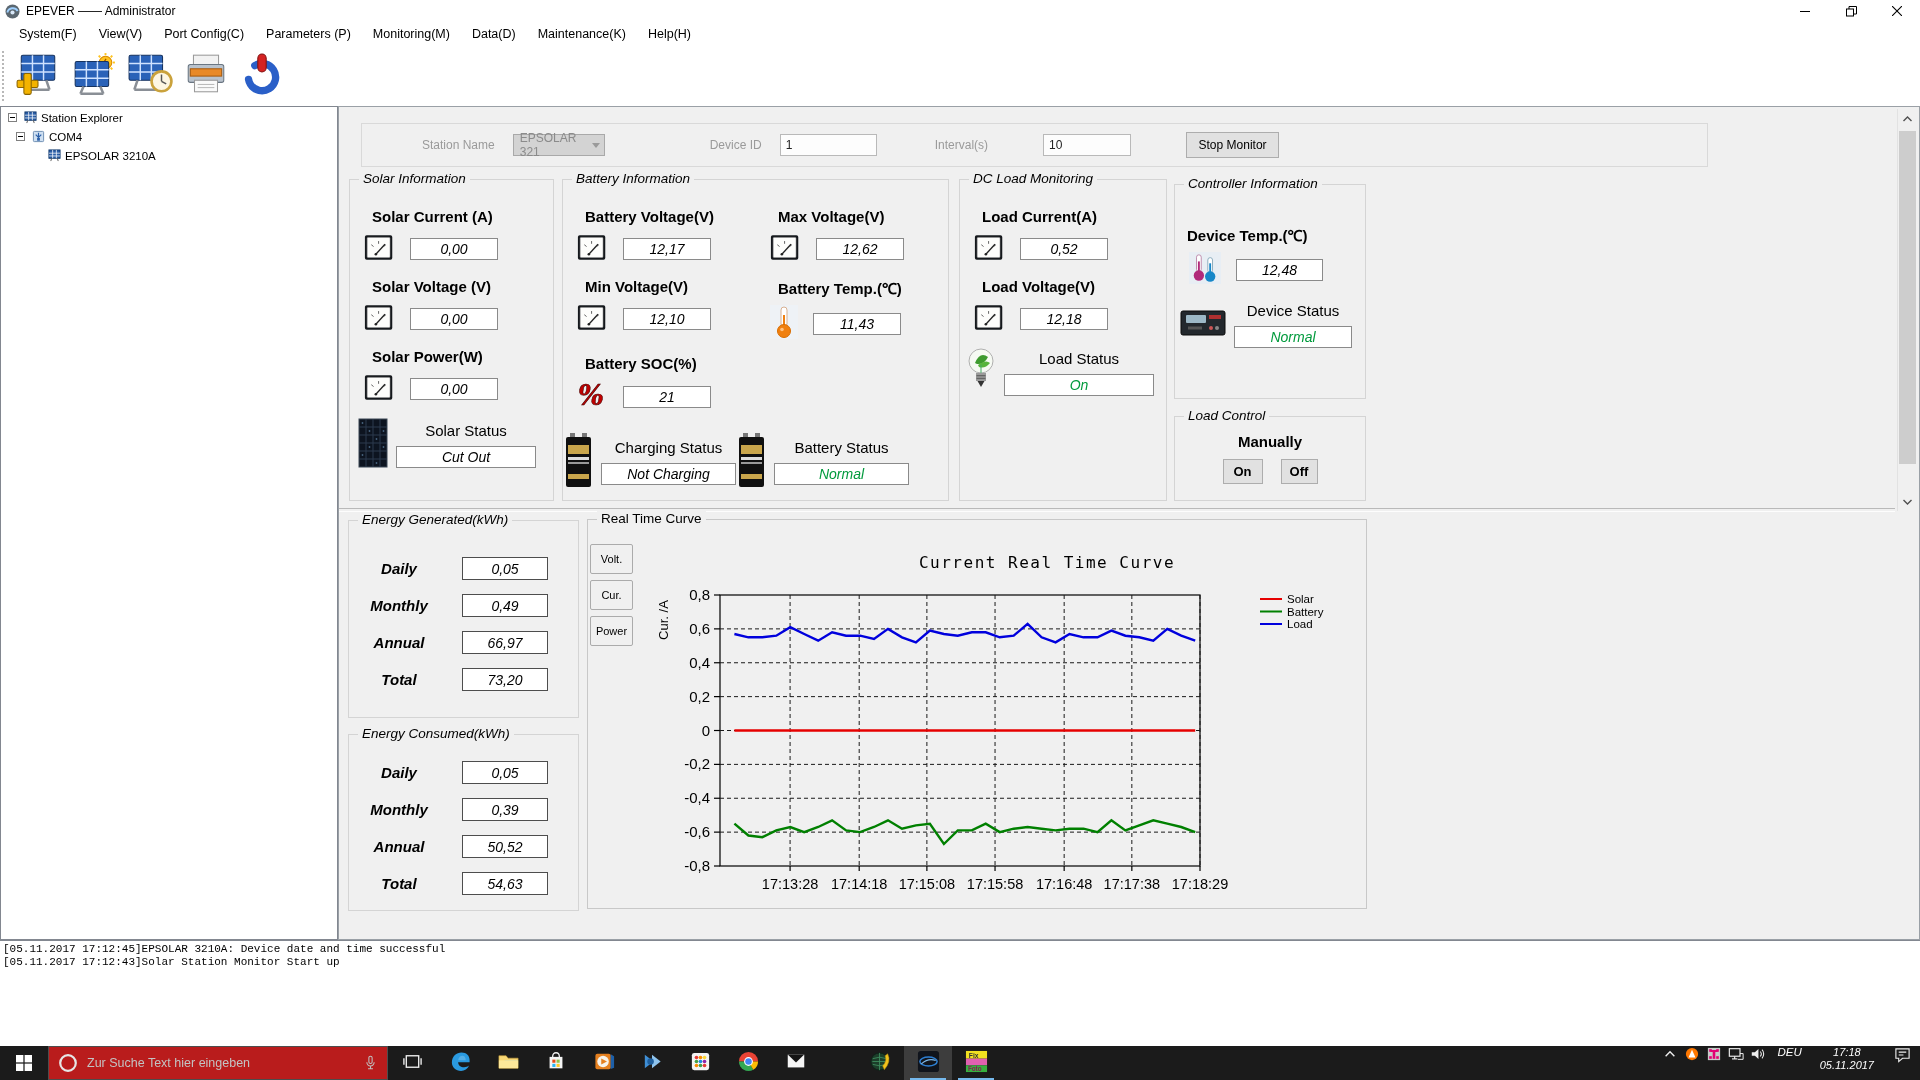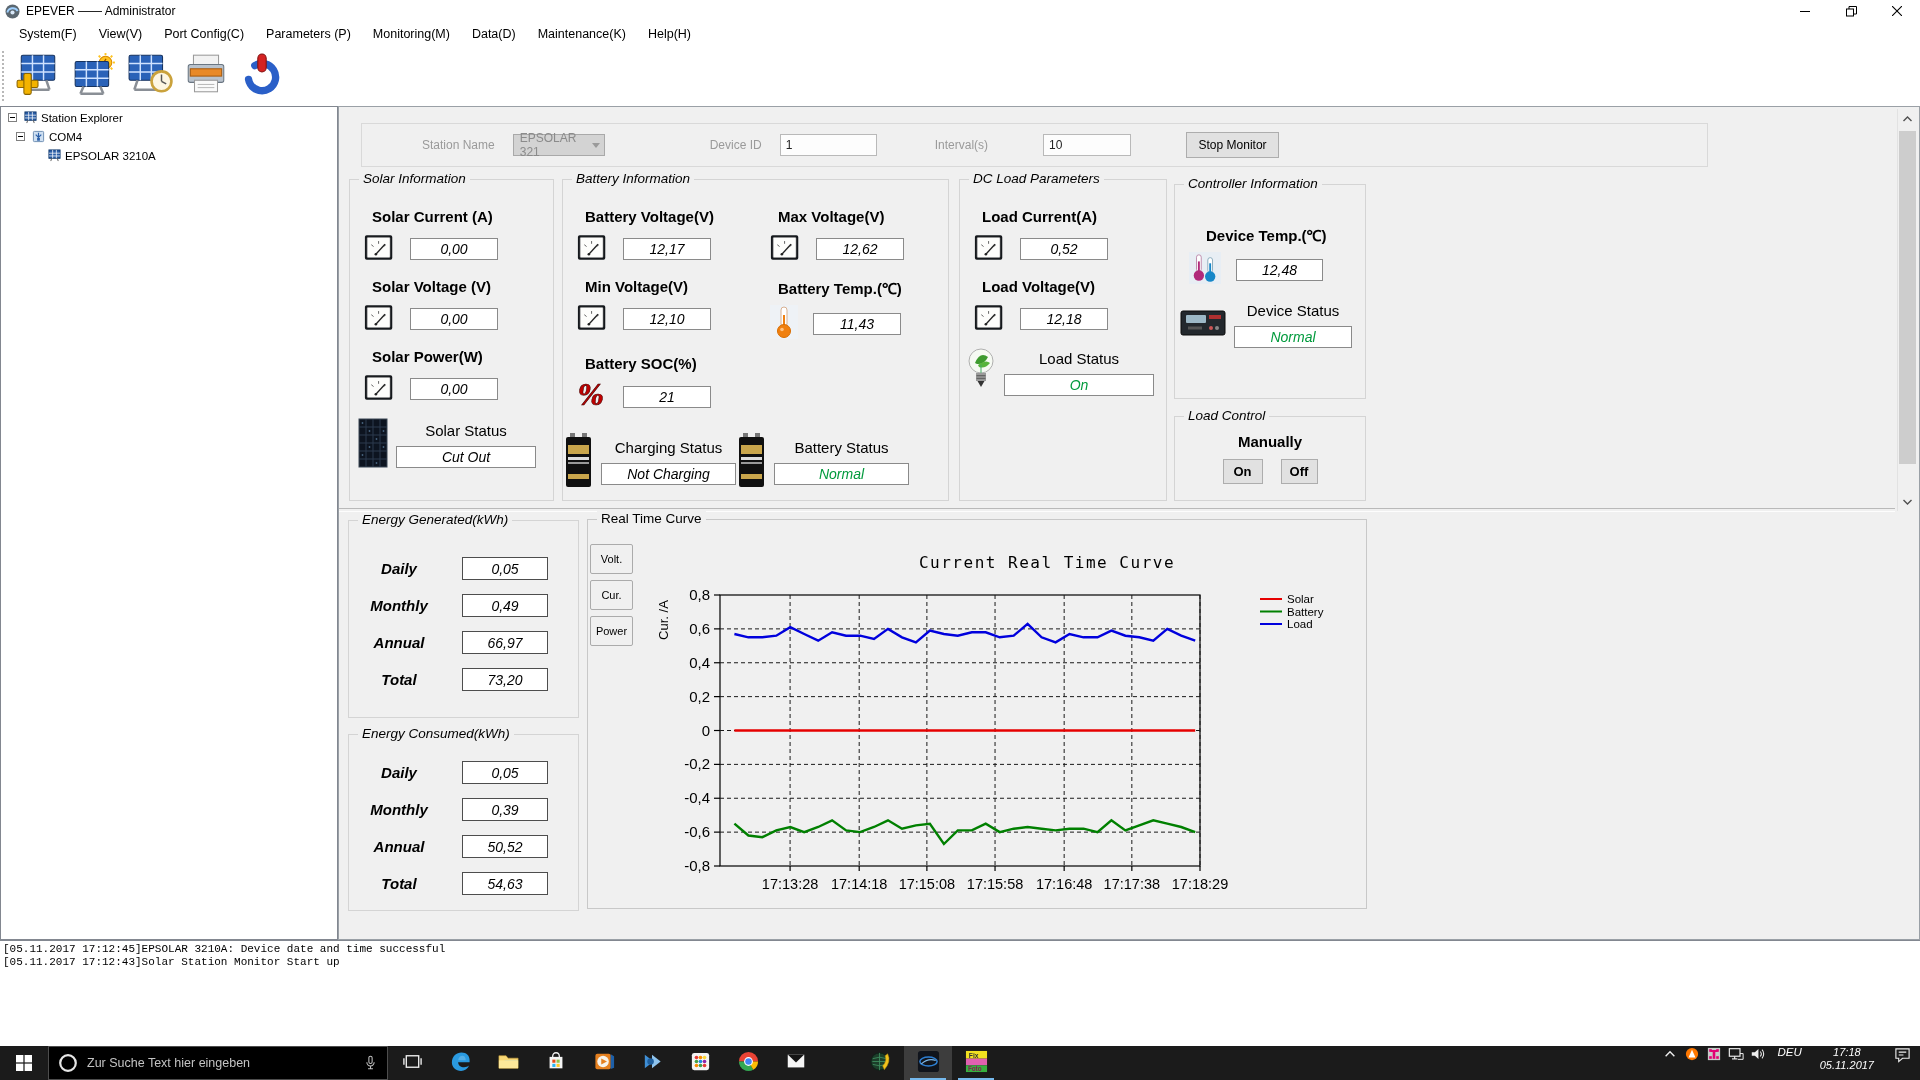--- a/index.html
+++ b/index.html
@@ -44,40 +44,40 @@
   .value-box{height:22px;background:#fff;border:1px solid #8a8a8a;display:flex;align-items:center;justify-content:center;font-style:italic;font-size:14px;box-sizing:border-box;}
   .m-row .value-box{margin-left:15px;width:88px;}
   .status{display:flex;align-items:center;}
   .s-col{display:flex;flex-direction:column;align-items:center;margin-left:8px;}
   .s-label{font-weight:normal;font-size:15px;margin-bottom:7px;white-space:nowrap;}
   .p-solar .metrics{padding-top:28px;}
   .p-dc .metrics{padding-top:28px;}
   .p-batt .metrics{padding-top:28px;display:grid;grid-template-columns:193px 193px;}
   .p-batt .statuses{display:flex;margin-top:6px;}
   .p-ctrl .metrics{padding-top:40px;}
-  .p-ctrl .m-label{margin-left:31px;}
+  .p-ctrl .m-label{margin-left:12px;}
   .p-ctrl .m-row .value-box{width:87px;}
   
   .e-rows{padding-top:22px;}
   .e-row{display:flex;align-items:center;margin-top:14px;}
   .e-label{width:100px;text-align:center;font-weight:bold;font-style:italic;font-size:15px;}
   .e-box{width:86px;height:23px;background:#fff;border:1px solid #4d4d4d;display:flex;align-items:center;justify-content:center;font-style:italic;font-size:14px;margin-left:13px;box-sizing:border-box;}
   
   .rtc-tab{position:absolute;left:2px;width:43px;height:30px;background:#f0f0f0;border:1px solid #ababab;border-radius:2px;display:flex;align-items:center;justify-content:center;font-size:11px;box-sizing:border-box;}
   
   .vsb{position:absolute;right:2px;top:2px;width:19px;height:402px;background:#f0f0f0;border-left:1px solid #e2e2e2;}
   .vsb-btn{position:absolute;left:1px;width:17px;height:17px;display:flex;align-items:center;justify-content:center;background:#f0f0f0;}
   .vsb-thumb{position:absolute;left:1px;top:22px;width:17px;height:333px;background:#cdcdcd;}
   
   .log{position:absolute;left:0;top:940px;width:100%;height:106px;background:#fff;border-top:1px solid #828790;box-sizing:border-box;padding:2px 0 0 3px;}
   .log-line{font-size:11px;line-height:13px;white-space:nowrap;font-family:Liberation Mono, monospace;}
   
   .taskbar{position:absolute;left:0;top:1046px;width:100%;height:34px;background:#1b1b1b;display:flex;align-items:stretch;}
   .tk-start{width:48px;display:flex;align-items:center;justify-content:center;}
-  .tk-search{width:340px;background:#000000;border:1px solid #4d4d4d;display:flex;align-items:center;box-sizing:border-box;}
+  .tk-search{width:340px;background:#b91c1c;border:1px solid #4d4d4d;display:flex;align-items:center;box-sizing:border-box;}
   .tk-search-text{color:#c3c3c3;font-size:12.5px;margin-left:8px;flex:1;}
   .tk-btn{width:48px;display:flex;align-items:center;justify-content:center;position:relative;}
   .tk-btn.active{background:#3d3d3d;}
   .tk-btn.open::after{content:"";position:absolute;left:6px;right:6px;bottom:0;height:2px;background:#76b9ed;}
   .tk-spacer{width:36px;}
   .tray{margin-left:auto;display:flex;align-items:flex-start;font-style:italic;}
   .tray-ic{width:22px;display:flex;align-items:center;justify-content:center;}
   .tray-lang{color:#fff;font-size:11.5px;padding:0 8px;}
   .tray-clock{color:#fff;font-size:11px;text-align:center;line-height:13px;padding:0 10px;}
   .tray-ac{width:36px;display:flex;align-items:center;justify-content:center;}
@@ -440,21 +440,21 @@
               </svg></span>
             <div class="s-col">
               <div class="s-label">Battery Status</div>
               <span class="value-box" style="width:135px;color:#009a3c">Normal</span>
             </div>
           </div>
         </div>
     </div>
 
     <div class="gb p-dc" style="left:620px;top:72px;width:208px;height:322px">
-      <span class="gb-title">DC Load Parameters</span>
+      <span class="gb-title">DC Load Monitoring</span>
       <div class="metrics">
           <div class="metric">
             <div class="m-label">Load Current(A)</div>
             <div class="m-row">
               <span class="m-icon"><svg viewBox="0 0 34 32" width="31" height="30">
                   <rect x="1" y="3" width="30" height="27" rx="2" fill="#15181c"></rect>
                   <rect x="3.5" y="5.5" width="25" height="22" rx="1" fill="#fdfdfb" stroke="#9a9a9a" stroke-width="0.6"></rect>
                   <g stroke="#555" stroke-width="1">
                     <line x1="8" y1="13.5" x2="10.5" y2="15.5"></line>
                     <line x1="16" y1="9.5" x2="16" y2="12.5"></line>

